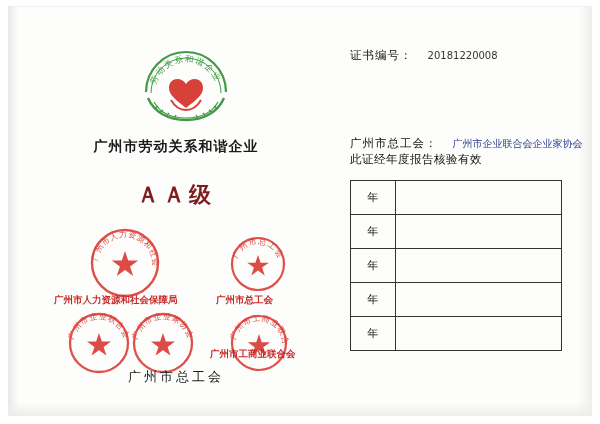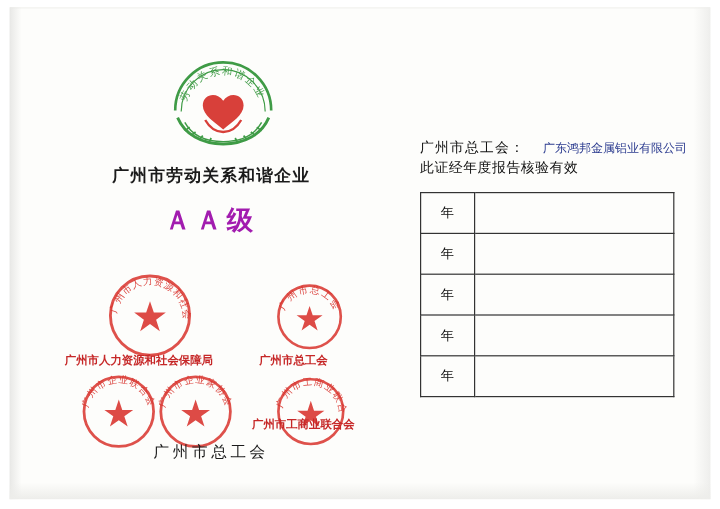--- a/index.html
+++ b/index.html
@@ -80,26 +80,26 @@
     font-family: "DejaVu Sans", "Liberation Sans", sans-serif;
     font-size: 14px;
     font-weight: bold;
     color: #1b1b1b;
     letter-spacing: 1px;
     white-space: nowrap;
   }
   .cert-grade {
     position: absolute;
     left: 0;
-    top: 139px;
+    top: 150px;
     width: 300px;
     text-align: center;
     font-size: 22px;
     font-weight: bold;
-    color: #a21caf;
+    color: #7f1d1d;
     letter-spacing: 4px;
   }
   .stamp {
     position: absolute;
     border-radius: 50%;
   }
   .stamp svg { display: block; }
   .stamp-caption {
     position: absolute;
     font-size: 9.5px;
@@ -287,24 +287,28 @@
         </text>
         <polygon points="31,22 33.7,30.2 42.3,30.2 35.3,35.2 38,43.4 31,38.3 24,43.4 26.7,35.2 19.7,30.2 28.3,30.2" fill="#d8322c" opacity="0.88"></polygon>
       </svg>
     </div>
     <div class="stamp-caption" style="left:184px; top:318px;">广州市工商业联合会</div>
 
     <div class="date-line">广州市总工会</div>
   </div>
 
   <div class="right-col">
+    <div class="field-row" style="top:14px;">
+      <span class="field-label">证书编号：</span>
+      <span class="field-value">20181220008</span>
+    </div>
 
     <div class="field-row" style="top:44px; margin-top:38px;">
       <span class="field-label">广州市总工会：</span>
-      <span class="field-value blue">广东鸿邦金属铝业有限公司</span>
+      <span class="field-value blue">广州市企业联合会企业家协会</span>
     </div>
 
     <div class="field-row" style="margin-top:40px; height:24px;">
       <span class="notice">此证经年度报告核验有效</span>
     </div>
 
     <table class="year-table" style="position:relative; margin-top:8px;">
       <tbody>
         <tr>
           <td class="yr">年</td>

